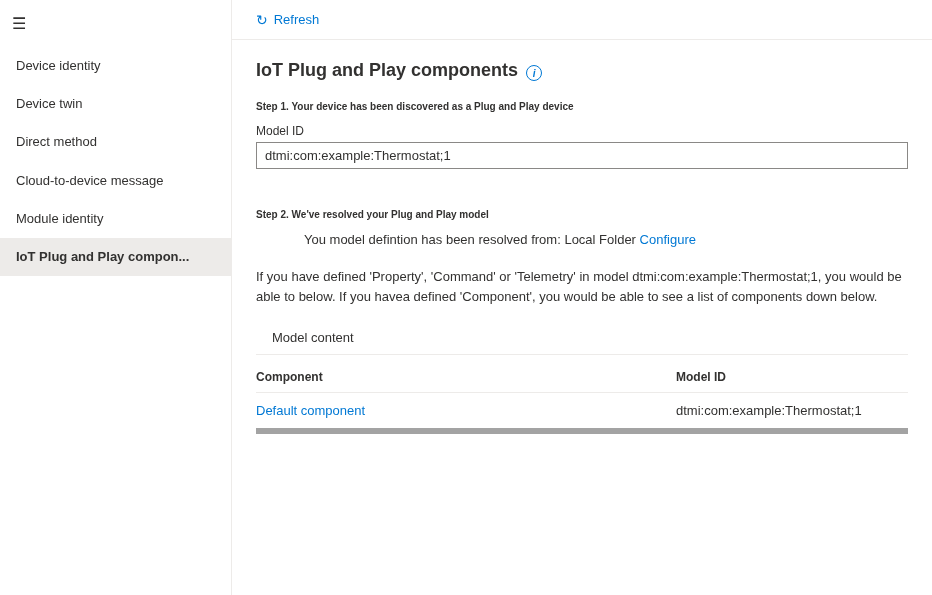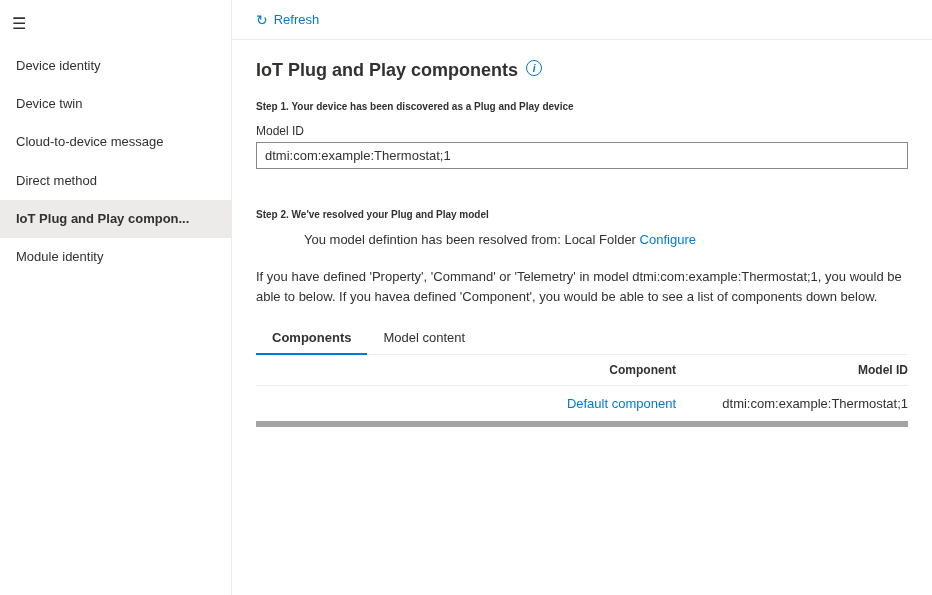--- a/index.html
+++ b/index.html
@@ -72,21 +72,21 @@
       flex: 1;
       padding: 20px 24px;
       overflow-y: auto;
     }
 
     .page-title {
       font-size: 18px;
       font-weight: 600;
       color: #323130;
       display: flex;
-      align-items: flex-start;
+      align-items: flex-end;
       gap: 8px;
       margin-bottom: 20px;
     }
     .info-icon {
       width: 16px;
       height: 16px;
       border: 1.5px solid #0078d4;
       border-radius: 50%;
       display: inline-flex;
       align-items: center;
@@ -159,22 +159,21 @@
       margin-bottom: -1px;
     }
     .tab.active {
       border-bottom: 2px solid #0078d4;
       font-weight: 600;
       color: #323130;
     }
 
     
     .table-section {
-      margin-top: 0;
-      text-align: right;
+      margin-top: 7px;
     }
     .table-header {
       display: flex;
       padding: 8px 0;
       border-bottom: 1px solid #edebe9;
       font-size: 12px;
       font-weight: 600;
       color: #323130;
     }
     .table-row-data {
@@ -195,24 +194,24 @@
 </head>
 <body>
 
 <div class="sidebar">
   <div class="sidebar-hamburger">
     <span>☰</span>
   </div>
   <div id="sidebar-items">
       <div class="sidebar-item">Device identity</div>
       <div class="sidebar-item">Device twin</div>
+      <div class="sidebar-item">Direct method</div>
       <div class="sidebar-item">Cloud-to-device message</div>
-      <div class="sidebar-item">Direct method</div>
+      <div class="sidebar-item">Module identity</div>
       <div class="sidebar-item active">IoT Plug and Play compon...</div>
-      <div class="sidebar-item">Module identity</div>
     </div>
 </div>
 
 <div class="main">
 
   <div class="toolbar">
     <button class="toolbar-btn">
       <span class="refresh-icon">↻</span>
       <span>Refresh</span>
     </button>
@@ -237,21 +236,20 @@
         <span>You model defintion has been resolved from: Local Folder</span>
         <a class="configure-link">Configure</a>
       </div>
     </div>
 
     <div class="step-section">
       <div class="description-text">If you have defined 'Property', 'Command' or 'Telemetry' in model dtmi:com:example:Thermostat;1, you would be able to below. If you havea defined 'Component', you would be able to see a list of components down below.</div>
 
       <div class="tabs">
         <div id="tab-list" style="display: flex;">
-            <div class="tab active">Components</div>
             <div class="tab">Model content</div>
           </div>
       </div>
 
       <div class="table-section">
         <div class="table-header">
           <div class="col-component">Component</div>
           <div class="col-model-id">Model ID</div>
         </div>
         <div id="table-rows">

